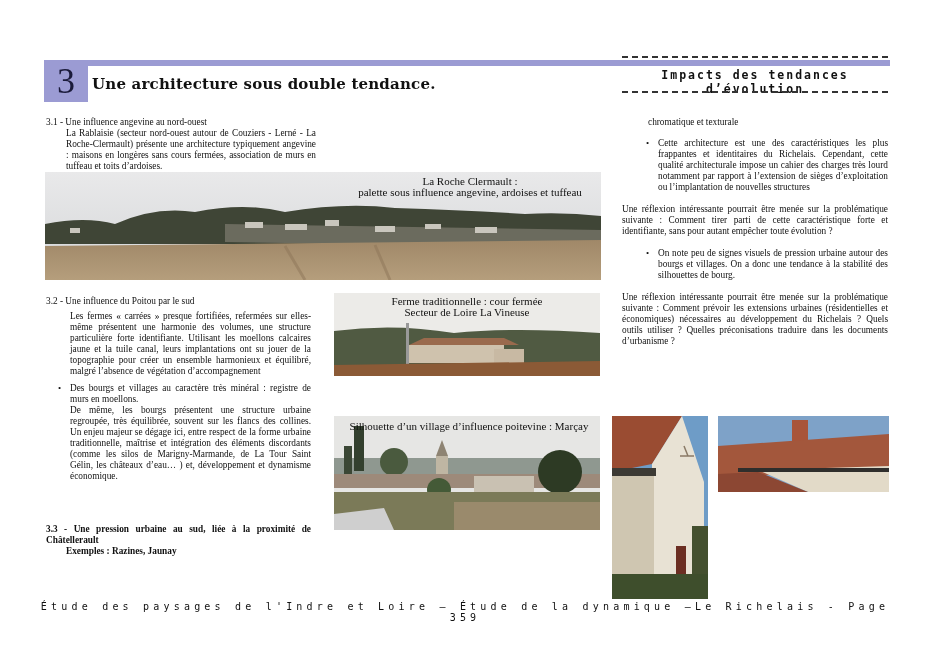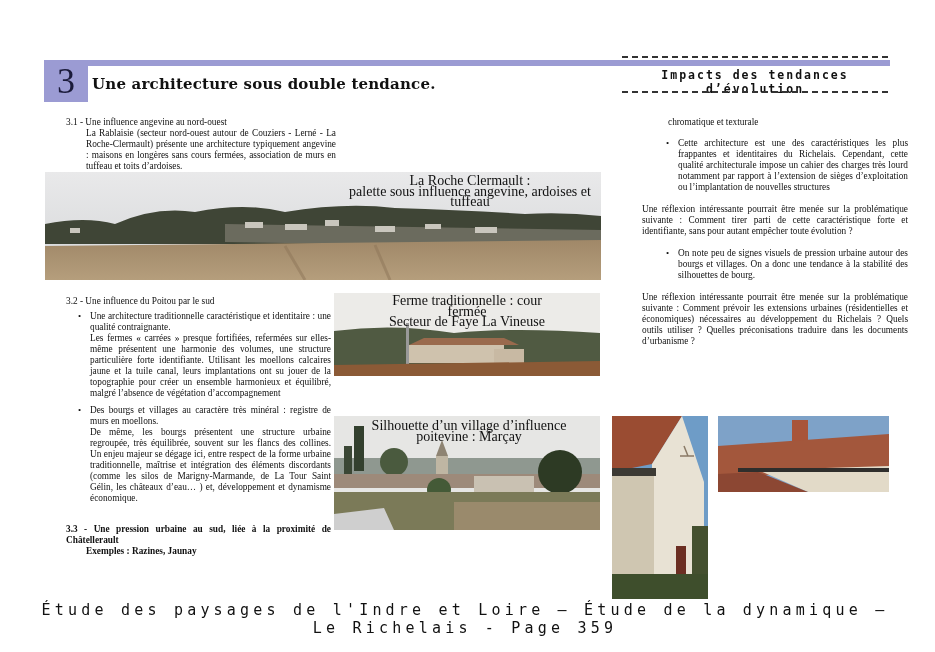--- a/index.html
+++ b/index.html
@@ -1,18 +1,18 @@
 <!DOCTYPE html>
 <html><head>
 <meta charset="utf-8">
 <style>
   html, body { margin:0; padding:0; background:#ffffff; }
   body { width:935px; height:652px; position:relative; overflow:hidden;
          font-family:"Liberation Serif", "DejaVu Serif", serif; color:#111; }
-  .abs { position:absolute;margin-left:20px; }
+  .abs { position:absolute; }
 
   
   .band { position:absolute; left:44px; top:60px; width:846px; height:6px; background:#9b9bd3; }
   .num-box { position:absolute; left:44px; top:60px; width:44px; height:42px; background:#9b9bd3;
              display:flex; align-items:center; justify-content:center;
              font-size:36px; color:#1a1a3a; font-family:"Liberation Serif", serif; }
   .title { position:absolute; left:92px; top:75px; font-size:15px; font-weight:bold;
            font-family:"DejaVu Serif", serif; letter-spacing:0.2px; }
 
   .dash { position:absolute; height:0; border-top:2px dashed #333; }
@@ -20,24 +20,24 @@
                    font-size:11.5px; font-weight:bold; letter-spacing:2px;
                    font-family:"DejaVu Sans Mono", monospace; }
 
   .txt { font-size:9.3px; line-height:11px; }
   .just { text-align:justify; }
   .bullet { position:relative; padding-left:14px; }
   .bullet::before { content:"•"; position:absolute; left:2px; top:0; font-size:9px; }
 
   
   .photo { position:absolute; overflow:hidden; }
-  .caption { position:absolute; font-size:14px; line-height:10.5px; text-align:center; color:#111; }
+  .caption { position:absolute; font-size:11px; line-height:10.5px; text-align:center; color:#111; }
 
   .footer { position:absolute; left:40px; top:601px; width:850px; text-align:center;
-            font-size:15px; letter-spacing:4.2px; font-family:"DejaVu Sans Mono", monospace; }
+            font-size:10px; letter-spacing:4.2px; font-family:"DejaVu Sans Mono", monospace; }
 </style>
 </head>
 <body>
 
 <div class="band"></div>
 <div class="num-box">3</div>
 <div class="title">Une architecture sous double tendance.</div>
 
 <div class="dash" style="left:622px; top:56px; width:266px;"></div>
 <div class="impacts-title">Impacts des tendances d’évolution</div>
@@ -77,23 +77,20 @@
   </svg>
   <div class="caption" style="left:300px; top:4px; width:250px;">
     <div>La Roche Clermault :</div>
     <div>palette sous influence angevine, ardoises et tuffeau</div>
   </div>
 </div>
 
 <div class="abs txt" style="left:46px; top:296px; width:265px;">
   <div>3.2 - Une influence du Poitou par le sud</div>
   <div style="padding-left:10px; margin-top:4px;">
-    <div class="bullet just">
-      <span>Une architecture traditionnelle caractéristique et identitaire : une qualité contraignante.</span>
-    </div>
     <div class="just" style="padding-left:14px;">Les fermes « carrées » presque fortifiées, refermées sur elles-même présentent une harmonie des volumes, une structure particulière forte identifiante. Utilisant les moellons calcaires jaune et la tuile canal, leurs implantations ont su jouer de la topographie pour créer un ensemble harmonieux et équilibré, malgré l’absence de végétation d’accompagnement</div>
     <div class="bullet just" style="margin-top:6px;">
       <span>Des bourgs et villages au caractère très minéral : registre de murs en moellons.</span>
     </div>
     <div class="just" style="padding-left:14px;">De même, les bourgs présentent une structure urbaine regroupée, très équilibrée, souvent sur les flancs des collines. Un enjeu majeur se dégage ici, entre respect de la forme urbaine traditionnelle, maîtrise et intégration des éléments discordants (comme les silos de Marigny-Marmande, de La Tour Saint Gélin, les châteaux d’eau… ) et, développement et dynamisme économique.</div>
   </div>
 </div>
 
 <div class="abs txt" style="left:46px; top:524px; width:265px;font-weight:bold;">
   <div class="just">3.3 - Une pression urbaine au sud, liée à la proximité de Châtellerault</div>
@@ -106,21 +103,21 @@
     <path d="M0 38 Q60 30 120 40 Q180 34 266 40 L266 76 L0 76 Z" fill="#505a42"></path>
     <rect x="75" y="52" width="95" height="18" fill="#cfc2ad"></rect>
     <path d="M75 52 L90 45 L170 45 L185 52 Z" fill="#9a6a4d"></path>
     <rect x="160" y="56" width="30" height="14" fill="#c8b9a3"></rect>
     <rect x="72" y="30" width="3" height="42" fill="#999"></rect>
     <path d="M0 72 L266 68 L266 96 L0 100 Z" fill="#8b5a36"></path>
     <rect x="0" y="96" width="266" height="16" fill="#3f5a34"></rect>
   </svg>
   <div class="caption" style="left:40px; top:3px; width:186px;">
     <div>Ferme traditionnelle : cour fermée</div>
-    <div>Secteur de Faye La Vineuse</div>
+    <div>Secteur de Loire La Vineuse</div>
   </div>
 </div>
 
 <div class="photo" style="left:334px; top:416px; width:266px; height:114px;">
   <svg width="266" height="114" viewBox="0 0 266 114">
     <rect width="266" height="114" fill="#e6e6e4"></rect>
     <rect x="0" y="42" width="266" height="20" fill="#8f9890"></rect>
     <rect x="20" y="10" width="10" height="45" fill="#33402e"></rect>
     <rect x="10" y="30" width="8" height="30" fill="#3b4735"></rect>
     <circle cx="60" cy="46" r="14" fill="#4a5a3e"></circle>

